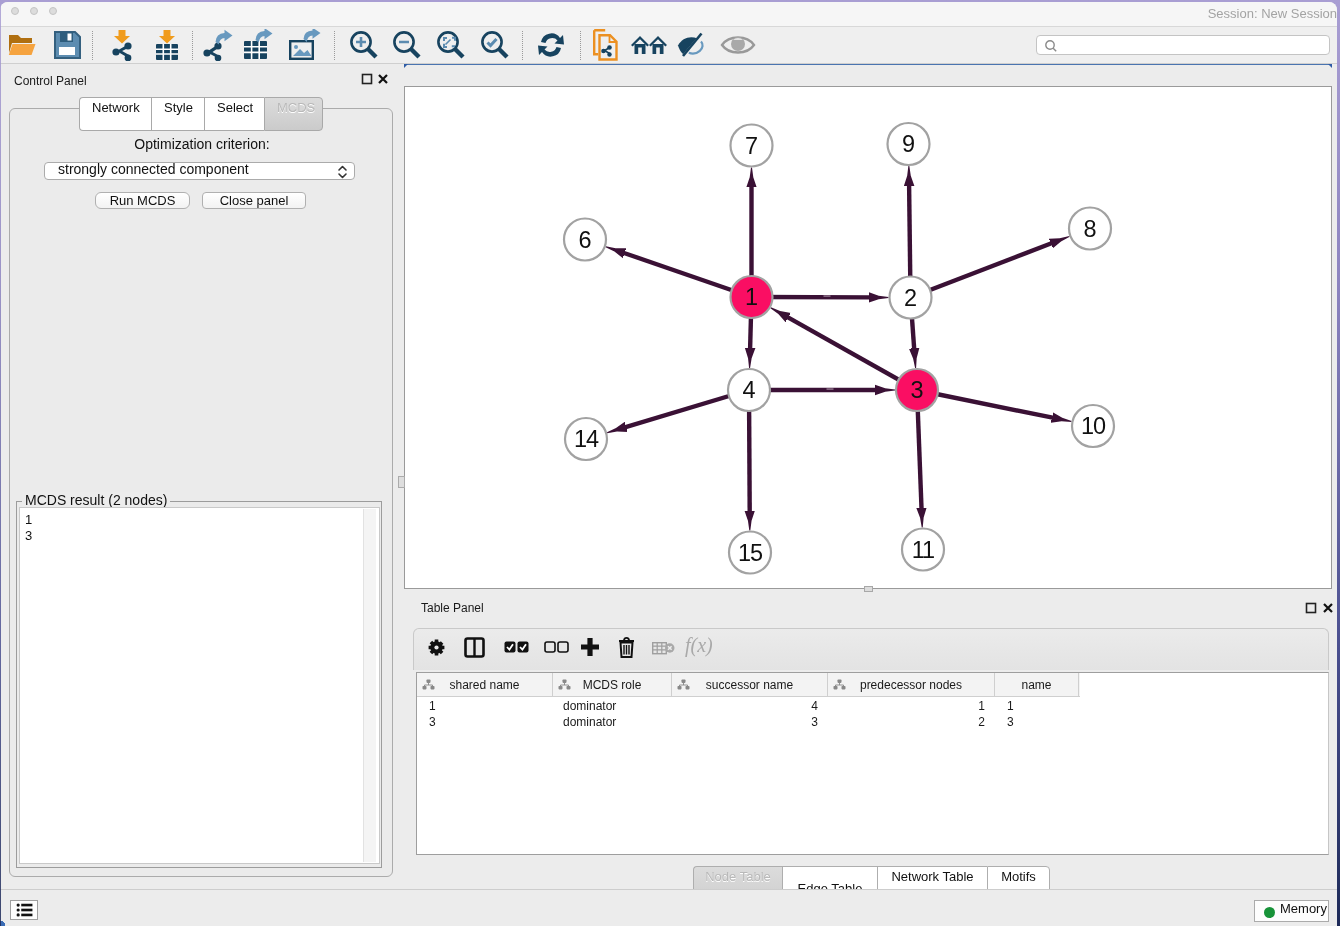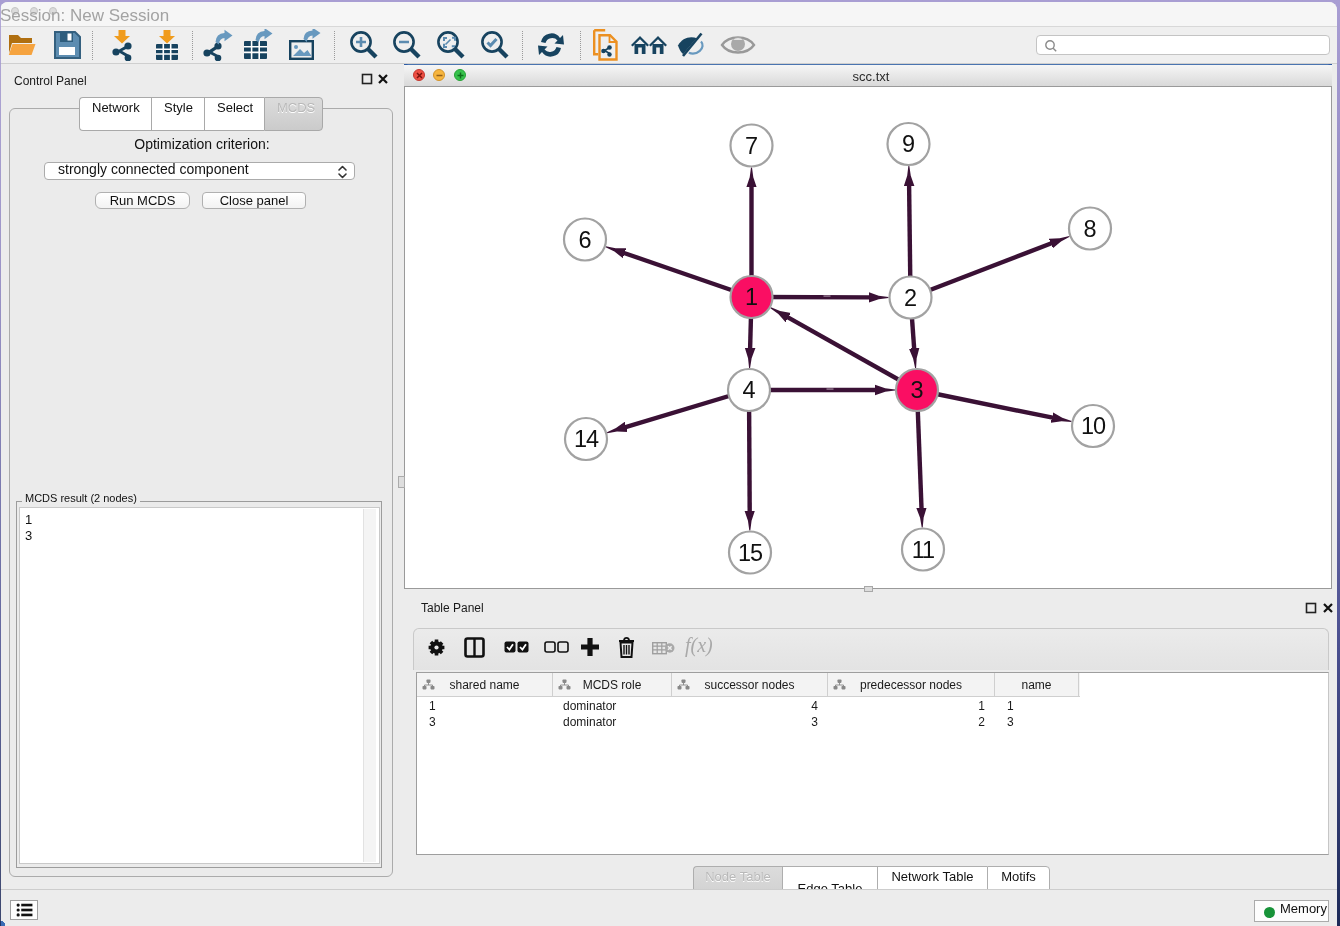--- a/index.html
+++ b/index.html
@@ -3,21 +3,21 @@
 <meta charset="utf-8">
 <style>
 * { margin:0; padding:0; box-sizing:border-box; }
 html,body { width:1340px; height:926px; overflow:hidden; }
 body { font-family:"Liberation Sans", sans-serif; background:linear-gradient(to bottom,#a99ed3 0%,#8d84c0 30%,#4a4f8f 70%,#1d2a58 100%); }
 #win { position:absolute; left:0; top:2px; width:1337px; height:924px; background:#ececec; border-radius:8px 8px 0 0; overflow:hidden; }
 .abs { position:absolute; }
 
 #titlebar { position:absolute; left:0; top:0; width:100%; height:25px; background:#f6f6f6; border-bottom:1px solid #d8d8d8; }
 .tl { position:absolute; top:5px; width:8px; height:8px; border-radius:50%; background:#dcdcdc; border:1px solid #c3c3c3; }
-#apptitle { position:absolute; top:4px; left:0; width:100%; text-align:left; font-size:17px; color:#a3a3a3; }
+#apptitle { position:absolute; top:4px; left:0; width:100%; text-align:right; font-size:13px; color:#a3a3a3; }
 
 #toolbar { position:absolute; left:0; top:25px; width:100%; height:37px; background:#efefef; border-bottom:1px solid #cfcfcf; }
 .tsep { position:absolute; top:4px; height:29px; width:0; border-left:1px dotted #9a9a9a; }
 .ticon { position:absolute; top:2px; }
 #searchbox { position:absolute; left:1036px; top:8px; width:294px; height:20px; background:#fff; border:1px solid #c4c4c4; border-radius:4px; }
 
 #cpanel { position:absolute; left:0; top:63px; width:404px; height:826px; }
 .paneltitle { font-size:12px; color:#1a1a1a; }
 .tabstrip { position:absolute; display:flex; height:34px; }
 .tab { font-size:13px; color:#111; background:#fff; border:1px solid #a9a9a9; border-right:none; padding:0 12px; line-height:19px; text-align:center; }
@@ -209,47 +209,32 @@
       <svg style="position:absolute;right:6px;top:2px;" width="11" height="14" viewBox="0 0 11 14">
           <path d="M2 5 L5.5 1.5 L9 5" fill="none" stroke="#333" stroke-width="1.6" stroke-linecap="round" stroke-linejoin="round"></path>
           <path d="M2 9 L5.5 12.5 L9 9" fill="none" stroke="#333" stroke-width="1.6" stroke-linecap="round" stroke-linejoin="round"></path>
         </svg>
     </div>
     <div style="position:absolute;left:0;top:71px;width:404px;text-align:center;font-size:14px;color:#111;">Optimization criterion:</div>
     <div class="btn" style="left:95px;top:127px;width:95px;height:17px;line-height:15px;border-radius:6px;">Run MCDS</div>
     <div class="btn" style="left:202px;top:127px;width:104px;height:17px;line-height:15px;">Close panel</div>
 
     <div style="position:absolute;left:16px;top:436px;width:366px;height:367px;border:1px solid #9c9c9c;"></div>
-    <div style="position:absolute;left:22px;top:427px;font-size:11px;color:#111;background:#ececec;padding:0 3px;">MCDS result (2 nodes)</div>
+    <div style="position:absolute;left:22px;top:427px;font-size:14px;color:#111;background:#ececec;padding:0 3px;">MCDS result (2 nodes)</div>
     <div style="position:absolute;left:19px;top:442px;width:361px;height:357px;background:#fff;border:1px solid #c9c9c9;">
       <div style="position:absolute;left:5px;top:4px;font-size:13px;color:#111;line-height:16px;">1<br>3</div>
       <div style="position:absolute;right:3px;top:1px;width:13px;height:353px;background:#f4f4f4;border-left:1px solid #e2e2e2;"></div>
     </div>
   </div>
 
   <div id="netwin">
     <div style="position:absolute;left:0;top:0;width:100%;height:1.4px;background:#4a74b0;"></div>
     <div style="position:absolute;left:0;top:0;width:0;height:0;border-top:4px solid #2e5ca6;border-right:4px solid transparent;"></div>
     <div style="position:absolute;right:0;top:0;width:0;height:0;border-top:4px solid #2e5ca6;border-left:4px solid transparent;"></div>
     <div style="position:absolute;left:0;top:22px;width:928px;height:503px;background:#fff;border:1.4px solid #9a9a9a;"></div>
-    <div id="nettitle">
-      <div class="mac" style="left:8.8px;background:#ee4f43;border:1px solid #c33931;"></div>
-      <svg class="abs" style="left:11.8px;top:6.5px" width="7" height="7" viewBox="0 0 7 7">
-          <path d="M1 1 L6 6 M6 1 L1 6" stroke="#7c120d" stroke-width="1.5"></path>
-        </svg>
-      <div class="mac" style="left:29.4px;background:#f6b53e;border:1px solid #d3942a;"></div>
-      <svg class="abs" style="left:32.4px;top:6.5px" width="7" height="7" viewBox="0 0 7 7">
-          <path d="M0.5 3.5 H6.5" stroke="#92601a" stroke-width="1.7"></path>
-        </svg>
-      <div class="mac" style="left:50px;background:#37c24c;border:1px solid #27a237;"></div>
-      <svg class="abs" style="left:53px;top:6.5px" width="7" height="7" viewBox="0 0 7 7">
-          <path d="M0.5 3.5 H6.5 M3.5 0.5 V6.5" stroke="#0e6e1c" stroke-width="1.5"></path>
-        </svg>
-      <div style="position:absolute;top:4px;left:3px;width:100%;text-align:center;font-size:13px;color:#2a2a2a;">scc.txt</div>
-    </div>
     <svg id="graph" style="position:absolute;left:4.6px;top:23.6px;" width="922" height="500" viewBox="0 0 922 500">
       <defs>
         <marker id="arr" markerWidth="21" markerHeight="13" refX="0.5" refY="6" orient="auto" markerUnits="userSpaceOnUse">
           <path d="M-1.5 0.3 L10 4.2 L19.8 5.5 L19.8 6.5 L10 7.8 L-1.5 11.7 Z" fill="#3a1135"></path>
         </marker>
       </defs>
       <g stroke="#3a1135" stroke-width="4.4" marker-end="url(#arr)">
         <line x1="342.5" y1="209" x2="342.5" y2="98.8"></line>
         <line x1="342.5" y1="209" x2="215.0" y2="165.0"></line>
         <line x1="342.5" y1="209" x2="460.2" y2="209.4"></line>
@@ -368,21 +353,21 @@
               <rect x="4.5" y="0.5" width="4" height="3.4" rx="0.8" fill="#888"></rect>
               <rect x="0.5" y="7" width="4" height="3.4" rx="0.8" fill="#888"></rect>
               <rect x="8.5" y="7" width="4" height="3.4" rx="0.8" fill="#888"></rect>
               <path d="M6.5 4 v2 M2.5 7 v-1 h8 v1" fill="none" stroke="#888" stroke-width="0.9"></path>
             </svg><span>MCDS role</span></div>
         <div class="thcell" style="left:255px;width:156px;"><svg class="hicon" width="13" height="11" viewBox="0 0 13 11">
               <rect x="4.5" y="0.5" width="4" height="3.4" rx="0.8" fill="#888"></rect>
               <rect x="0.5" y="7" width="4" height="3.4" rx="0.8" fill="#888"></rect>
               <rect x="8.5" y="7" width="4" height="3.4" rx="0.8" fill="#888"></rect>
               <path d="M6.5 4 v2 M2.5 7 v-1 h8 v1" fill="none" stroke="#888" stroke-width="0.9"></path>
-            </svg><span>successor nodes</span></div>
+            </svg><span>successor name</span></div>
         <div class="thcell" style="left:411px;width:167px;"><svg class="hicon" width="13" height="11" viewBox="0 0 13 11">
               <rect x="4.5" y="0.5" width="4" height="3.4" rx="0.8" fill="#888"></rect>
               <rect x="0.5" y="7" width="4" height="3.4" rx="0.8" fill="#888"></rect>
               <rect x="8.5" y="7" width="4" height="3.4" rx="0.8" fill="#888"></rect>
               <path d="M6.5 4 v2 M2.5 7 v-1 h8 v1" fill="none" stroke="#888" stroke-width="0.9"></path>
             </svg><span>predecessor nodes</span></div>
         <div class="thcell" style="left:578px;width:84px;"><span>name</span></div>
       </div>
       <div class="trow" style="left:12px;top:25px;">1</div>
       <div class="trow" style="left:146px;top:25px;">dominator</div>

